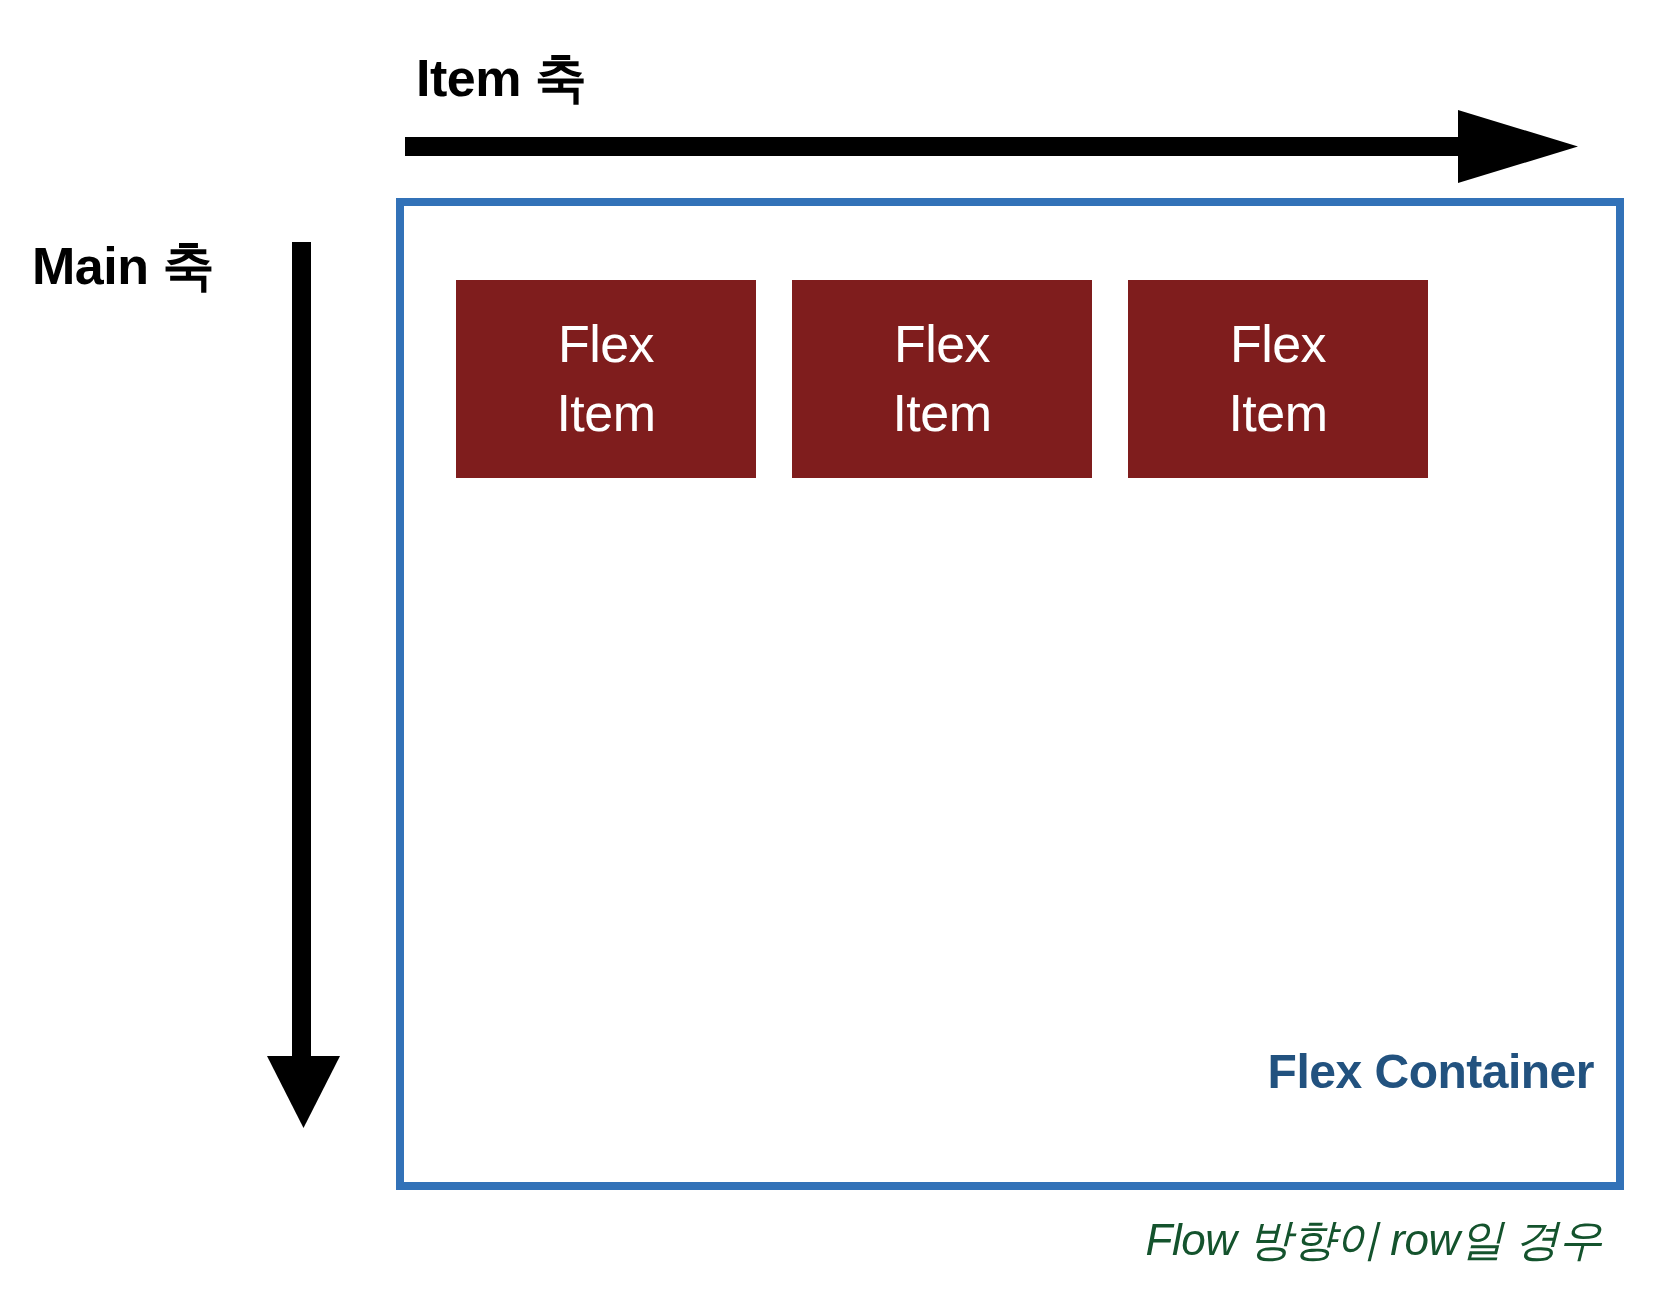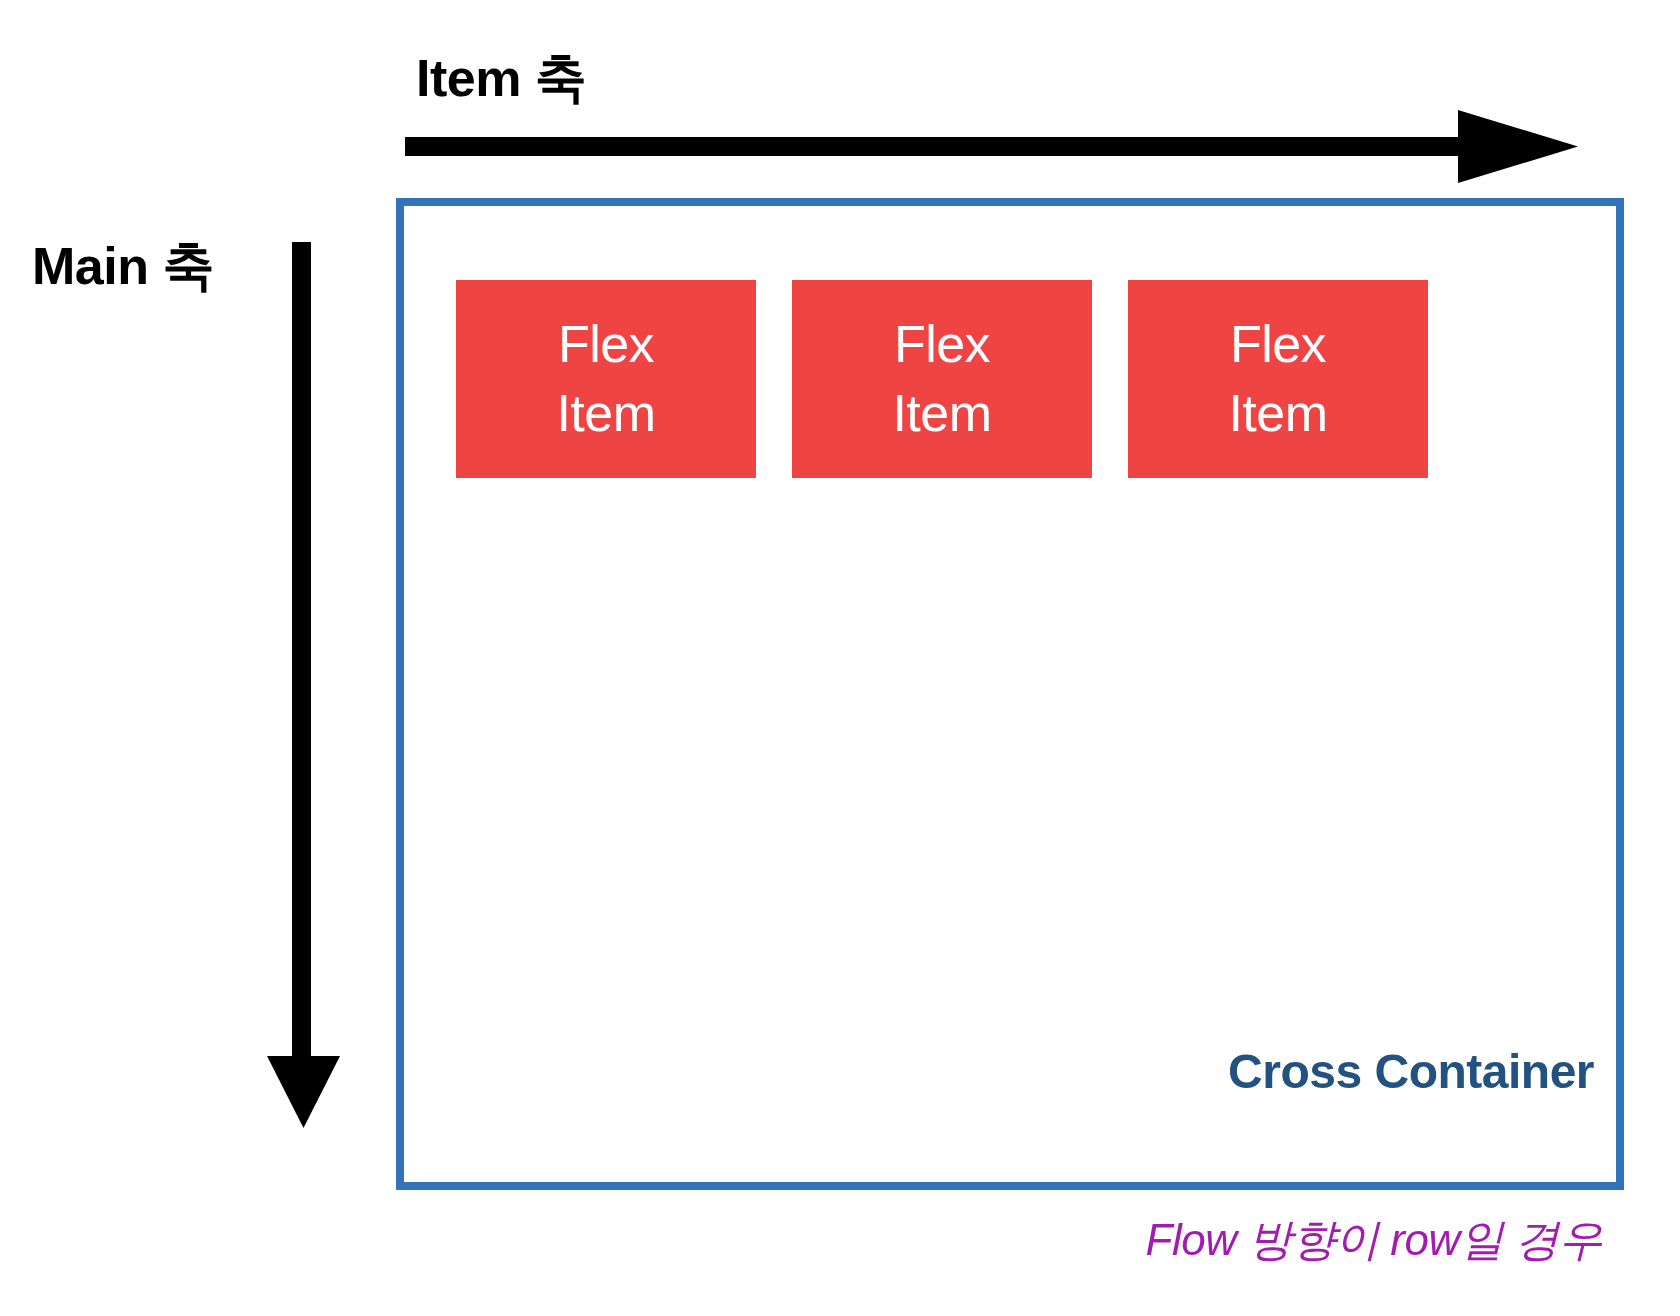--- a/index.html
+++ b/index.html
@@ -78,21 +78,21 @@
     left: 52px;
     top: 74px;
     display: flex;
     flex-direction: row;
     gap: 36px;
   }
 
   .flex-item {
     width: 300px;
     height: 198px;
-    background: #ef4444;
+    background: #7f1d1d;
     display: flex;
     flex-direction: column;
     align-items: center;
     justify-content: center;
     box-sizing: border-box;
   }
 
   .flex-item-line {
     color: #ffffff;
     font-size: 52px;
@@ -115,21 +115,21 @@
     line-height: 1;
   }
 
   
   #footnote {
     position: absolute;
     right: 78px;
     top: 1218px;
     font-size: 44px;
     font-style: italic;
-    color: #a21caf;
+    color: #14532d;
     letter-spacing: -0.5px;
     white-space: nowrap;
     line-height: 1;
   }
 </style>
 </head>
 <body>
 
 <div id="main-axis-label">Item 축</div>
 
@@ -159,16 +159,16 @@
       <span class="flex-item-line">Item</span>
     </div>
 
     <div class="flex-item">
       <span class="flex-item-line">Flex</span>
       <span class="flex-item-line">Item</span>
     </div>
 
   </div>
 
-  <div id="flex-container-label">Cross Container</div>
+  <div id="flex-container-label">Flex Container</div>
 </div>
 
 <div id="footnote">Flow 방향이 row일 경우</div>
 
 </body></html>

